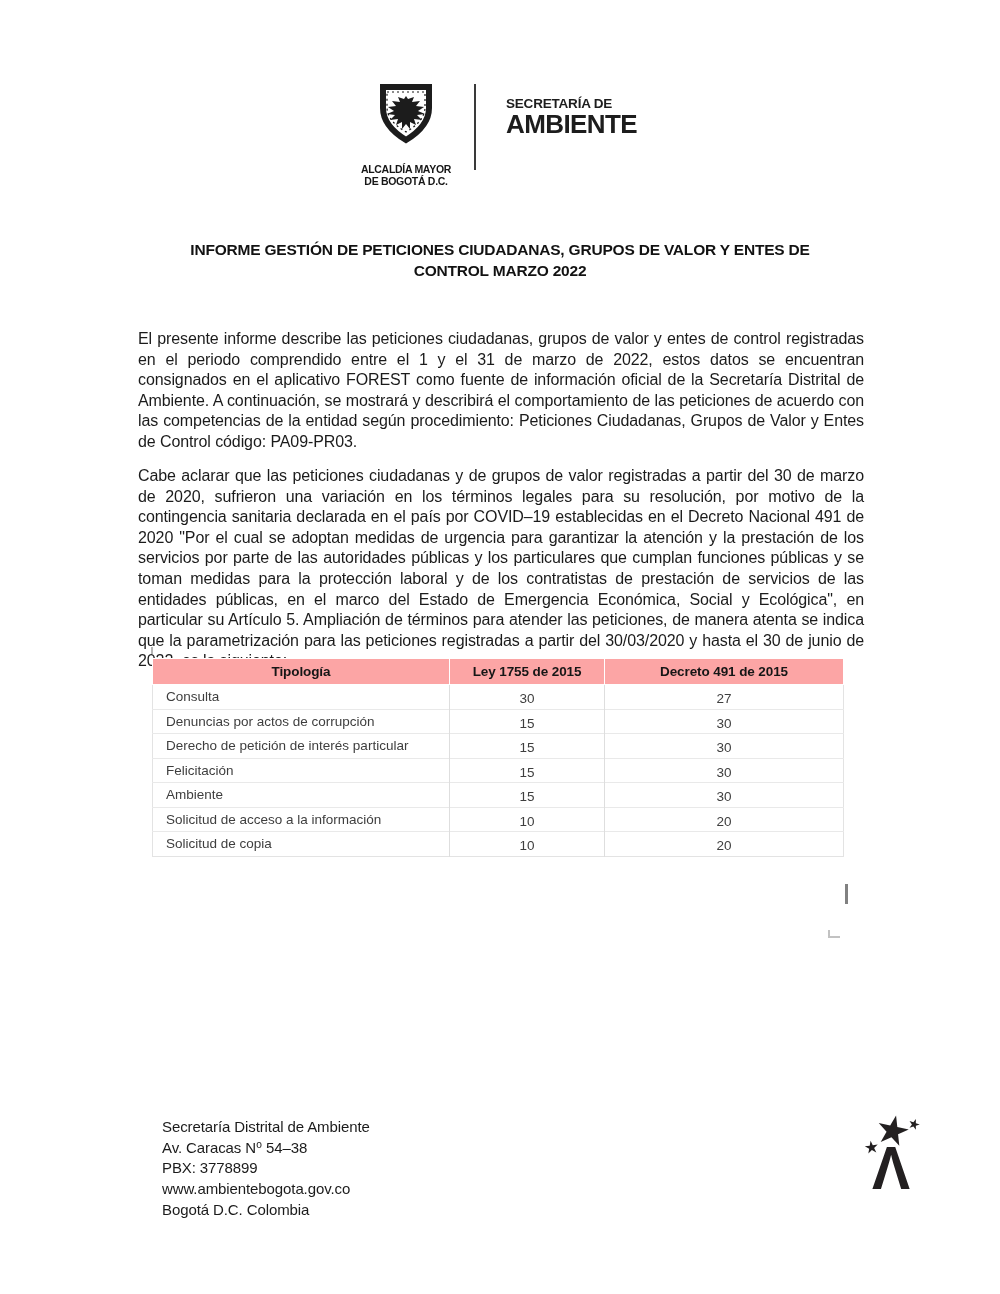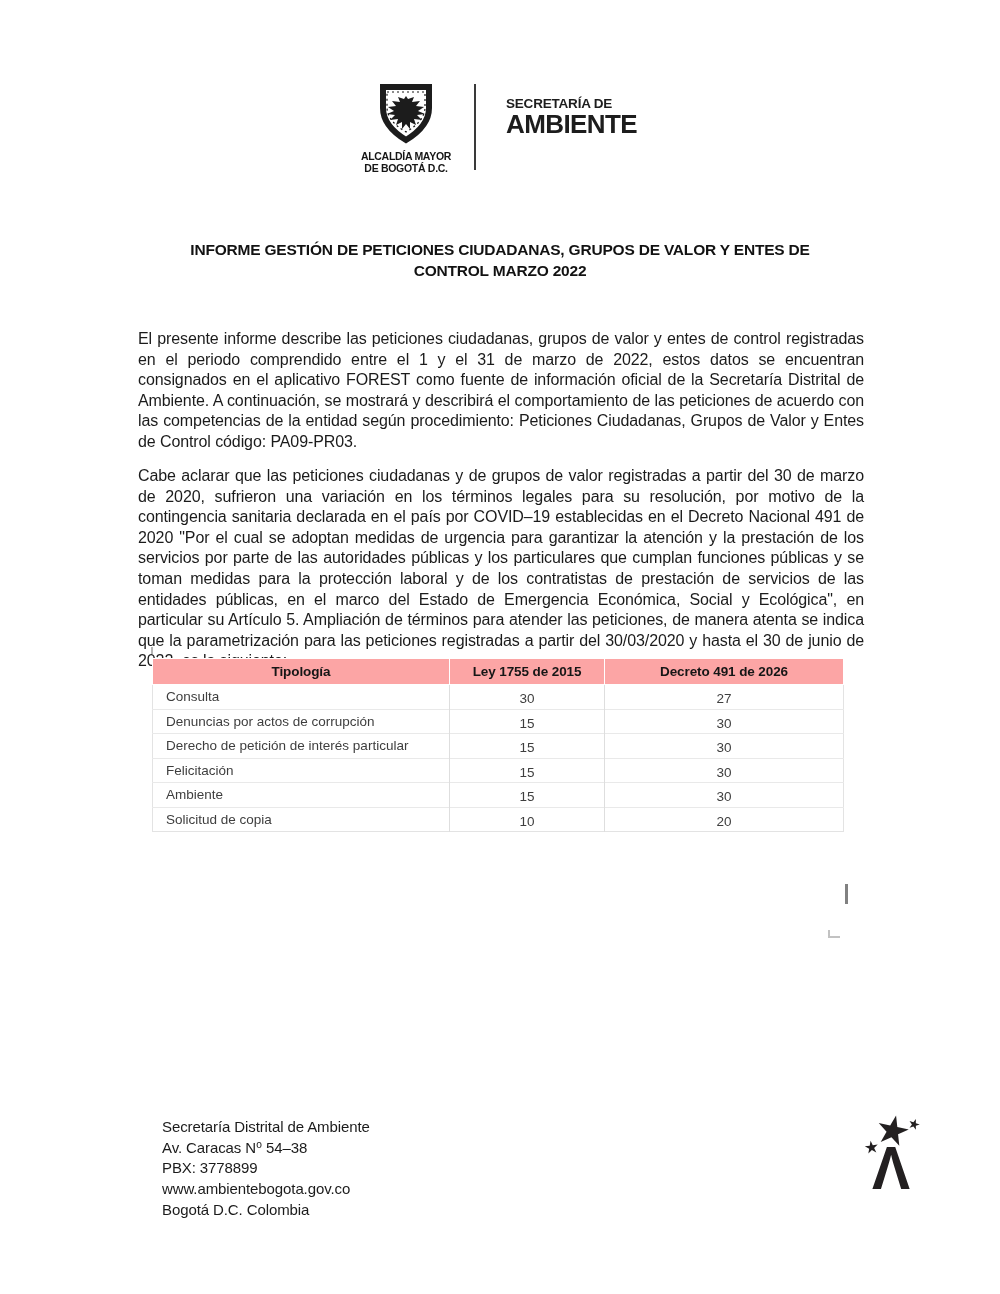--- a/index.html
+++ b/index.html
@@ -3,21 +3,21 @@
 <meta charset="utf-8">
 <style>
   html,body{margin:0;padding:0;}
   body{
     width:1000px;height:1294px;background:#ffffff;position:relative;overflow:hidden;
     font-family:"Liberation Sans","DejaVu Sans",sans-serif;color:#1f1f1f;
   }
   
   .header-logo{position:absolute;left:360px;top:84px;display:flex;align-items:flex-start;}
   .shield-col{width:92px;text-align:center;}
-  .logo-caption{font-weight:bold;font-size:10.5px;line-height:11.5px;letter-spacing:-0.3px;color:#161616;margin-top:3px;}
+  .logo-caption{font-weight:bold;font-size:10.5px;line-height:11.5px;letter-spacing:-0.3px;color:#161616;margin-top:16px;}
   .header-divider{width:2px;background:#3a3a3a;height:86px;margin-left:22px;margin-right:30px;}
   .entity-col{padding-top:12px;color:#1d1d1d;}
   .entity-line1{font-weight:bold;font-size:13.5px;letter-spacing:-0.2px;line-height:15px;}
   .entity-line2{font-weight:bold;font-size:26px;letter-spacing:-0.6px;line-height:27px;}
   
   .doc-title{
     position:absolute;top:240px;left:160px;width:680px;text-align:center;
     font-weight:bold;font-size:15.5px;line-height:20.5px;letter-spacing:-0.2px;color:#121212;
   }
   
@@ -87,21 +87,21 @@
 <table class="typ-table">
   <colgroup>
       <col style="width:297px">
       <col style="width:155px">
       <col style="width:239px">
     </colgroup>
   <thead>
     <tr>
       <th>Tipología</th>
       <th>Ley 1755 de 2015</th>
-      <th>Decreto 491 de 2026</th>
+      <th>Decreto 491 de 2015</th>
     </tr>
   </thead>
   <tbody>
     <tr>
       <td class="c1">Consulta</td>
       <td class="c2">30</td>
       <td class="c3">27</td>
     </tr>
     <tr>
       <td class="c1">Denuncias por actos de corrupción</td>
@@ -117,20 +117,25 @@
       <td class="c1">Felicitación</td>
       <td class="c2">15</td>
       <td class="c3">30</td>
     </tr>
     <tr>
       <td class="c1">Ambiente</td>
       <td class="c2">15</td>
       <td class="c3">30</td>
     </tr>
     <tr>
+      <td class="c1">Solicitud de acceso a la información</td>
+      <td class="c2">10</td>
+      <td class="c3">20</td>
+    </tr>
+    <tr>
       <td class="c1">Solicitud de copia</td>
       <td class="c2">10</td>
       <td class="c3">20</td>
     </tr>
   </tbody>
 </table>
 <div class="handle-bar"></div>
 <div class="corner-mark"></div>
 <div class="tick-mark"></div>
 

